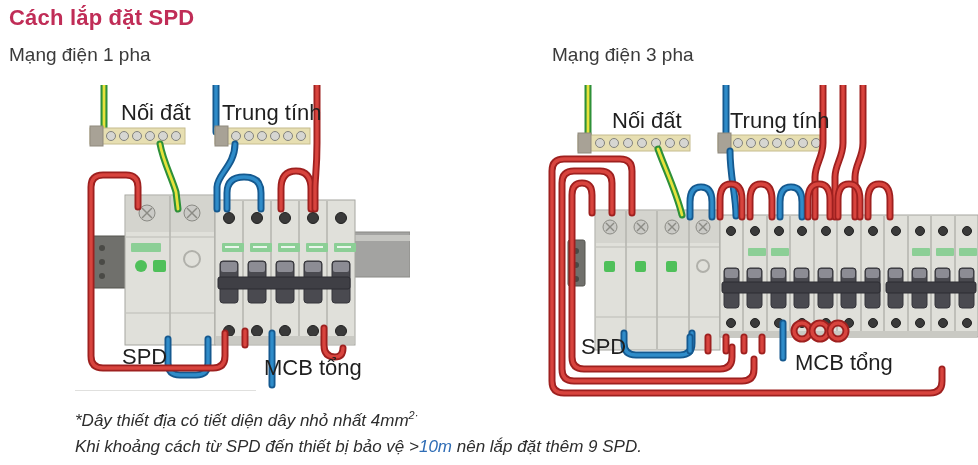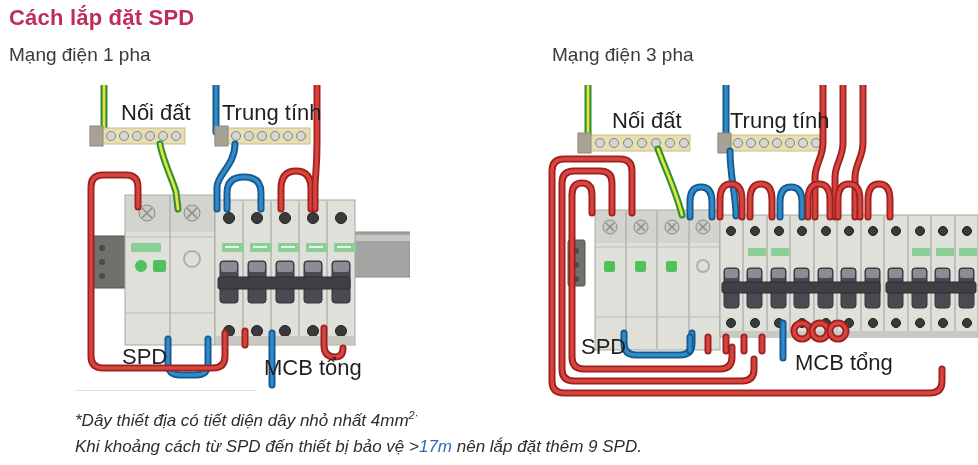--- a/index.html
+++ b/index.html
@@ -389,16 +389,16 @@
     </g>
   </svg>
 
   <span class="dlabel" style="left:612px;top:108px;">Nối đất</span>
   <span class="dlabel" style="left:730px;top:108px;">Trung tính</span>
   <span class="dlabel" style="left:581px;top:334px;">SPD</span>
   <span class="dlabel" style="left:795px;top:350px;">MCB tổng</span>
 
   <div class="footnotes">
     <p><span>*Dây thiết địa có tiết diện dây nhỏ nhất 4mm</span><sup class="fn-sup">2</sup><span class="fn-dot">·</span></p>
-    <p><span>Khi khoảng cách từ SPD đến thiết bị bảo vệ &gt;</span><span class="hl-blue">17m</span><span> nên lắp đặt thêm 9 SPD.</span></p>
+    <p><span>Khi khoảng cách từ SPD đến thiết bị bảo vệ &gt;</span><span class="hl-blue">10m</span><span> nên lắp đặt thêm 9 SPD.</span></p>
   </div>
 
 </div>
 
 </body></html>

